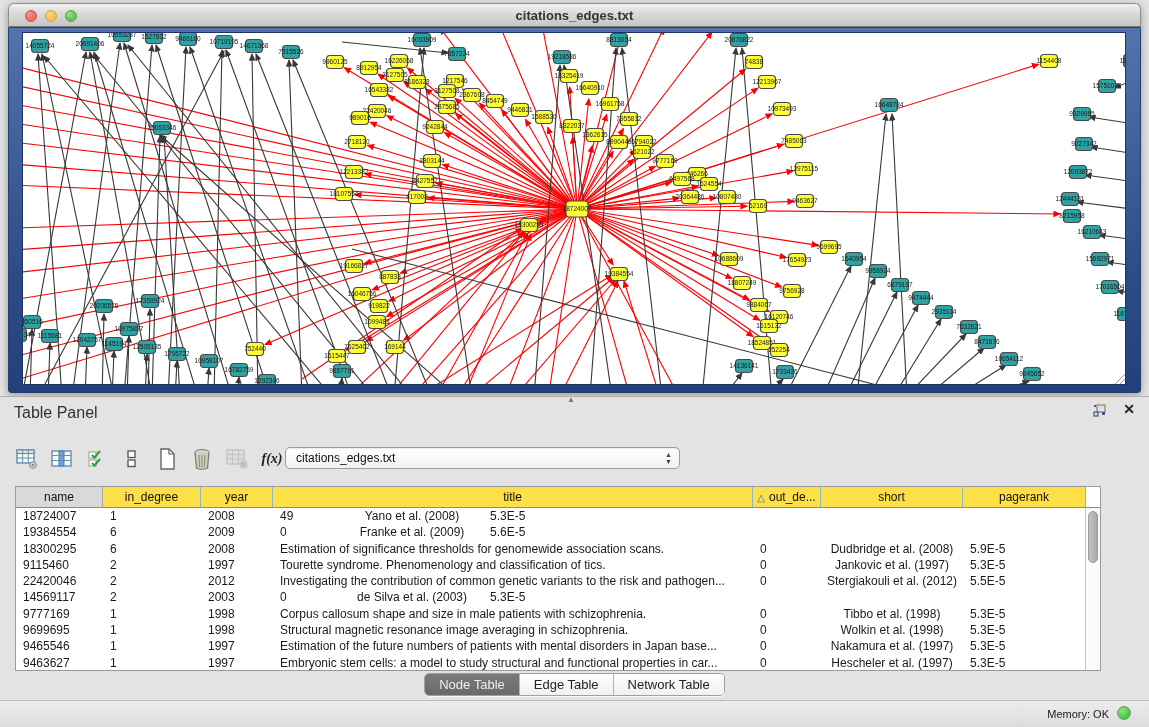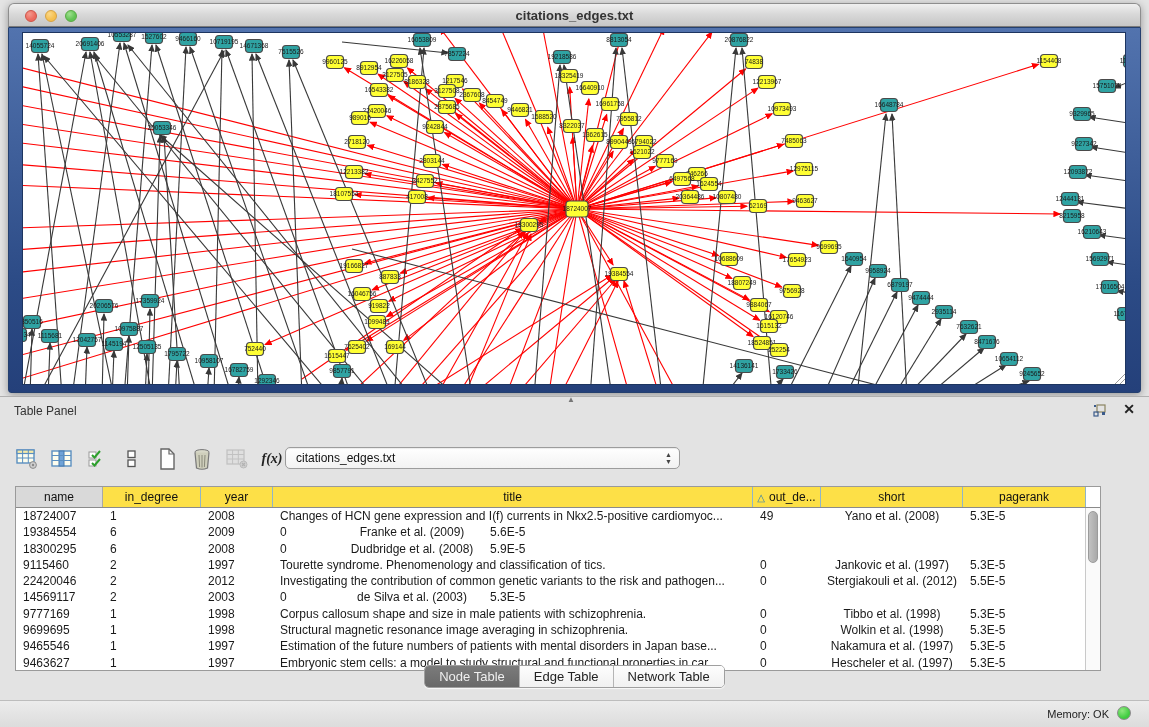--- a/index.html
+++ b/index.html
@@ -15,21 +15,21 @@
   #tl-min   { left:36px; background:radial-gradient(circle at 35% 30%, #fbd888,#f5bf4f 60%); border:1px solid #d6a243; }
   #tl-zoom  { left:56px; background:radial-gradient(circle at 35% 30%, #9fe08e,#61c354 60%); border:1px solid #58a942; }
   #blue-frame { position:absolute; left:0; top:24px; width:100%; height:366px;
     background:linear-gradient(#5273ae,#2c4b86 70%,#24407a); border-radius:0 0 3px 3px; border:1px solid #25406f; }
   #canvas { position:absolute; left:13px; top:4px; width:1104px; height:353px; background:#fff; overflow:hidden; border:1px solid #1d3560; }
   #net-svg { position:absolute; left:0; top:0; }
   .resize-grip line { stroke:#9a9a9a; stroke-width:1; }
 
   
   #table-panel { position:absolute; left:0; top:396px; width:1149px; height:304px; background:#e3e3e3; border-top:1px solid #b0b0b0; }
-  #panel-title { position:absolute; left:14px; top:7px; font-size:12px; color:#333; }
+  #panel-title { position:absolute; left:14px; top:7px; font-size:16px; color:#333; }
   #panel-float { position:absolute; right:42px; top:7px; width:14px; height:13px; cursor:pointer; }
   #panel-close { position:absolute; right:14px; top:4px; font-size:14px; font-weight:bold; color:#222; cursor:pointer; }
   #splitter-notch { position:absolute; left:567px; top:-2px; font-size:8px; color:#777; }
 
   #toolbar { position:absolute; left:15px; top:48px; height:28px; display:flex; align-items:center; gap:11px; }
   .tb-icon { width:24px; height:24px; display:flex; align-items:center; justify-content:center; cursor:pointer; position:relative; }
   .fx { font-family:"Liberation Serif",serif; font-style:italic; font-weight:bold; font-size:14px; color:#222; }
   .disabled { opacity:.45; filter:grayscale(1); }
 
   #combo { position:absolute; left:285px; top:50px; width:395px; height:22px; background:linear-gradient(#fff,#f2f2f2);
@@ -45,21 +45,21 @@
   .hdr-cell.first { background:#d9d9d9; border-right:1px solid #a8a8a8; }
   .sort-tri { color:#2a7ab5; font-size:10px; margin-right:4px; }
   .data-row { display:flex; height:16.3px; font-size:12px; color:#1a1a1a; cursor:default; }
   .cell { padding:1px 0 0 7px; white-space:nowrap; overflow:hidden; text-overflow:ellipsis; }
   .cell.center { text-align:center; padding-left:0; }
   #vscroll { position:absolute; right:0; top:21px; bottom:0; width:15px; background:#fafafa; border-left:1px solid #c9c9c9; }
   #vthumb { position:absolute; left:2px; top:3px; width:10px; height:52px; border-radius:5px;
     background:linear-gradient(90deg,#c2c2c2,#a9a9a9); border:1px solid #9b9b9b; cursor:pointer; }
 
   
-  #tabbar { position:absolute; left:0; top:268px; width:1149px; height:26px; display:flex; justify-content:center; }
+  #tabbar { position:absolute; left:0; top:276px; width:1149px; height:26px; display:flex; justify-content:center; }
   #segmented { display:flex; height:23px; border:1px solid #9f9f9f; border-radius:5px; overflow:hidden; background:#fcfcfc;
     box-shadow:0 1px 1px rgba(255,255,255,.8); }
   .seg { padding:0 14px; font-size:13px; display:flex; align-items:center; color:#222; border-right:1px solid #b5b5b5; cursor:pointer; background:linear-gradient(#fdfdfd,#f1f1f1); }
   .seg:last-child { border-right:none; }
   .seg.selected { background:linear-gradient(#7b7b7b,#696969); color:#efefef; }
 
   
   #statusbar { position:absolute; left:0; top:700px; width:1149px; height:27px; background:linear-gradient(#ececec,#dcdcdc); border-top:1px solid #bdbdbd; }
   #mem-label { position:absolute; right:40px; top:7px; font-size:11px; color:#222; }
   #mem-dot { position:absolute; right:18px; top:5px; width:14px; height:14px; border-radius:50%;
@@ -852,37 +852,37 @@
         </div>
         <div class="hdr-cell" style="width: 123px;">
           <span>pagerank</span>
         </div>
       </div>
     <div id="rows">
         <div class="data-row">
           <div class="cell" style="width: 87px;">18724007</div>
           <div class="cell" style="width: 98px;">1</div>
           <div class="cell" style="width: 72px;">2008</div>
-          <div class="cell" style="width: 480px;">Changes of HCN gene expression and I(f) currents in Nkx2.5-positive cardiomyoc...</div>
           <div class="cell" style="width: 68px;">49</div>
           <div class="cell center" style="width: 142px;">Yano et al. (2008)</div>
           <div class="cell" style="width: 123px;">5.3E-5</div>
         </div>
         <div class="data-row">
           <div class="cell" style="width: 87px;">19384554</div>
           <div class="cell" style="width: 98px;">6</div>
           <div class="cell" style="width: 72px;">2009</div>
           <div class="cell" style="width: 68px;">0</div>
           <div class="cell center" style="width: 142px;">Franke et al. (2009)</div>
           <div class="cell" style="width: 123px;">5.6E-5</div>
         </div>
         <div class="data-row">
           <div class="cell" style="width: 87px;">18300295</div>
           <div class="cell" style="width: 98px;">6</div>
           <div class="cell" style="width: 72px;">2008</div>
+          <div class="cell" style="width: 480px;">Estimation of significance thresholds for genomewide association scans.</div>
           <div class="cell" style="width: 68px;">0</div>
           <div class="cell center" style="width: 142px;">Dudbridge et al. (2008)</div>
           <div class="cell" style="width: 123px;">5.9E-5</div>
         </div>
         <div class="data-row">
           <div class="cell" style="width: 87px;">9115460</div>
           <div class="cell" style="width: 98px;">2</div>
           <div class="cell" style="width: 72px;">1997</div>
           <div class="cell" style="width: 480px;">Tourette syndrome. Phenomenology and classification of tics.</div>
           <div class="cell" style="width: 68px;">0</div>

